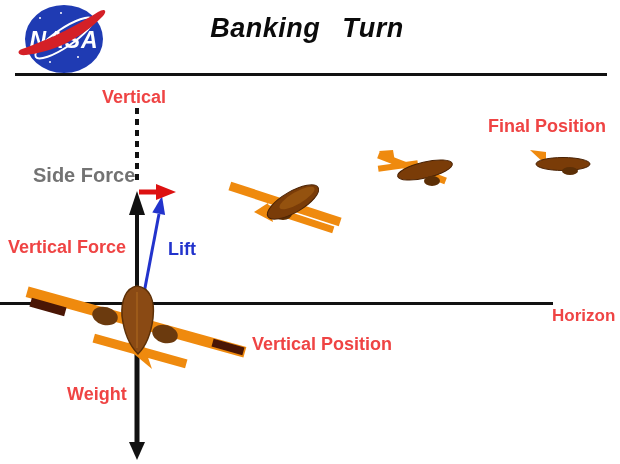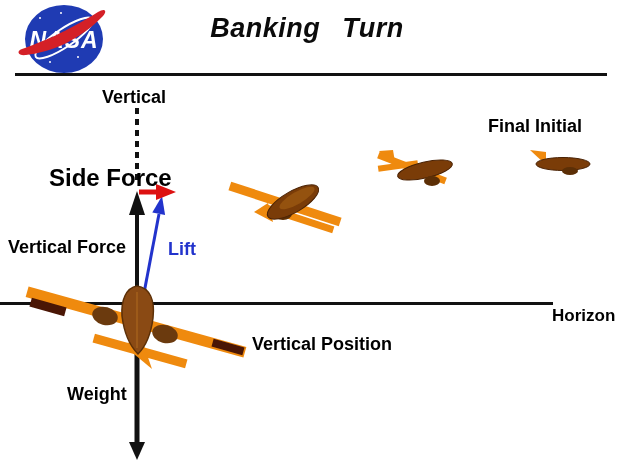--- a/index.html
+++ b/index.html
@@ -1,32 +1,32 @@
 <!DOCTYPE html>
 <html><head>
 <meta charset="utf-8">
 <style>
   html,body{margin:0;padding:0;background:#fff;}
   #stage{
     position:relative;width:620px;height:464px;background:#ffffff;
     font-family:"Liberation Sans",sans-serif;overflow:hidden;
   }
-  .lbl{position:absolute;font-weight:700;color:#000000;white-space:nowrap;}
+  .lbl{position:absolute;font-weight:700;color:#ef4444;white-space:nowrap;}
   #title{
     position:absolute;left:152px;top:13px;width:310px;text-align:center;
     font-size:27px;font-weight:700;font-style:italic;color:#0b0b0b;
     word-spacing:14px;letter-spacing:.5px;
   }
   #org{
     position:absolute;right:10px;top:7px;text-align:right;
     font-size:16px;font-weight:700;line-height:18px;color:#111;
   }
   #hdr-rule{position:absolute;left:15px;top:73px;width:592px;height:3px;background:#111;}
   #lbl-vertical{left:102px;top:87px;font-size:18px;}
-  #lbl-sideforce{left:33px;top:164px;font-size:24px;color:#000000;margin-left:16px;}
+  #lbl-sideforce{left:33px;top:164px;font-size:20px;color:#737373;}
   #lbl-verticalforce{left:8px;top:237px;font-size:18px;}
   #lbl-lift{left:168px;top:239px;font-size:18px;color:#2233cc;}
   #lbl-weight{left:67px;top:384px;font-size:18px;text-align:right;}
   #lbl-horizon{left:552px;top:306px;font-size:17px;}
   #lbl-initial{left:252px;top:334px;font-size:18px;}
   #lbl-final{left:488px;top:116px;font-size:18px;}
   #diagram-svg,#nasa-logo{position:absolute;}
   #diagram-svg{left:0;top:0;}
   #nasa-logo{left:8px;top:2px;}
 </style>
@@ -116,14 +116,14 @@
     </g>
   </svg>
 
   <div class="lbl" id="lbl-vertical">Vertical</div>
   <div class="lbl" id="lbl-sideforce">Side Force</div>
   <div class="lbl" id="lbl-verticalforce">Vertical Force</div>
   <div class="lbl" id="lbl-lift">Lift</div>
   <div class="lbl" id="lbl-weight">Weight</div>
   <div class="lbl" id="lbl-horizon">Horizon</div>
   <div class="lbl" id="lbl-initial">Vertical Position</div>
-  <div class="lbl" id="lbl-final">Final Initial</div>
+  <div class="lbl" id="lbl-final">Final Position</div>
 </div>
 
 </body></html>

